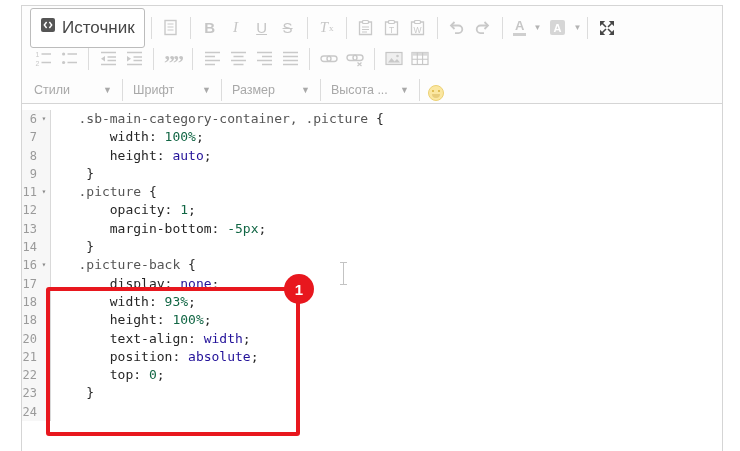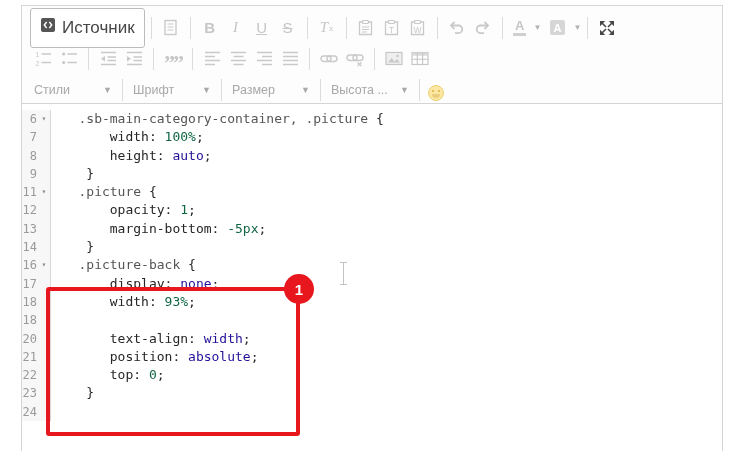--- a/index.html
+++ b/index.html
@@ -362,20 +362,21 @@
             <span class="lnum">18</span>
             <span class="fold"></span>
           </div>
           <div class="codeline"><span class="tok-p">       width: </span><span class="tok-n">93%</span><span class="tok-p">;</span></div>
         </div>
         <div class="cm-row">
           <div class="gut">
             <span class="lnum">18</span>
             <span class="fold"></span>
           </div>
+          <div class="codeline"><span class="tok-p">       height: </span><span class="tok-n">100%</span><span class="tok-p">;</span></div>
         </div>
         <div class="cm-row">
           <div class="gut">
             <span class="lnum">20</span>
             <span class="fold"></span>
           </div>
           <div class="codeline"><span class="tok-p">       text-align: </span><span class="tok-a">width</span><span class="tok-p">;</span></div>
         </div>
         <div class="cm-row">
           <div class="gut">

